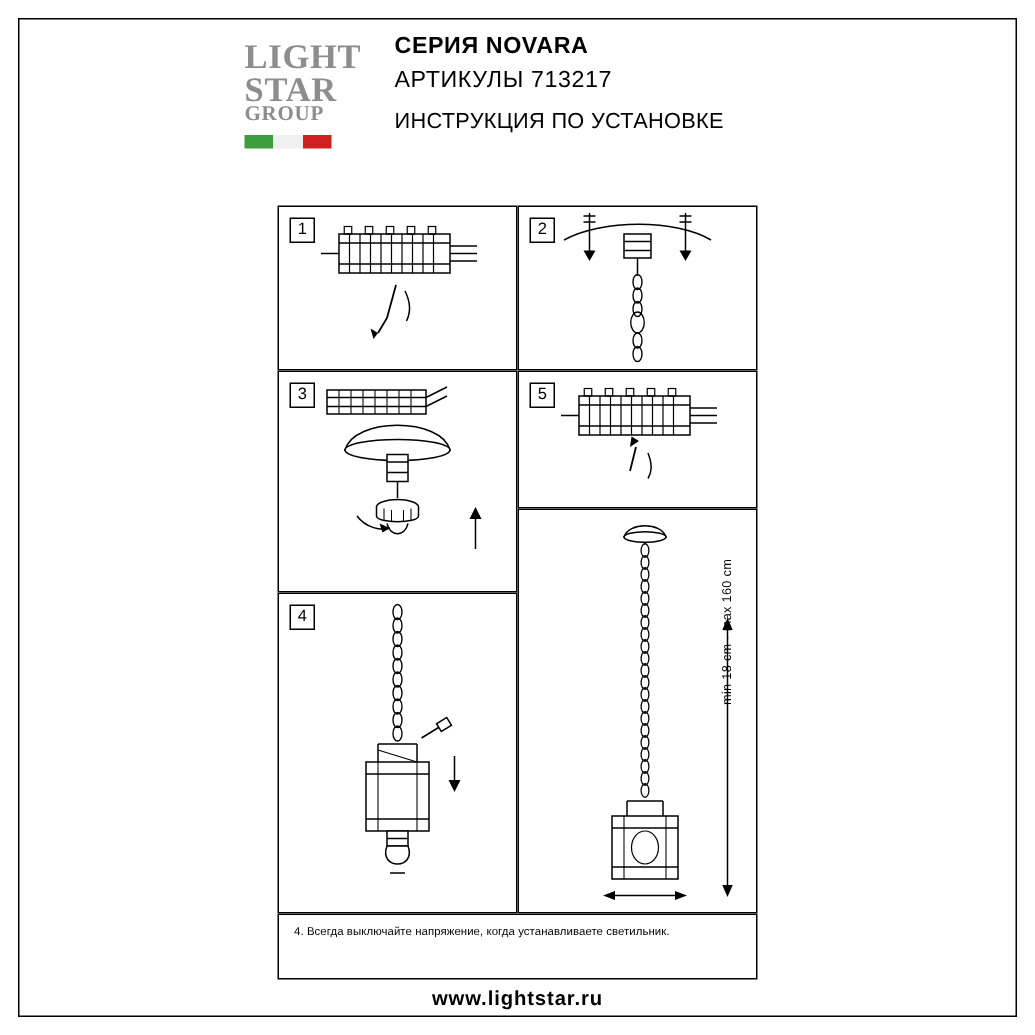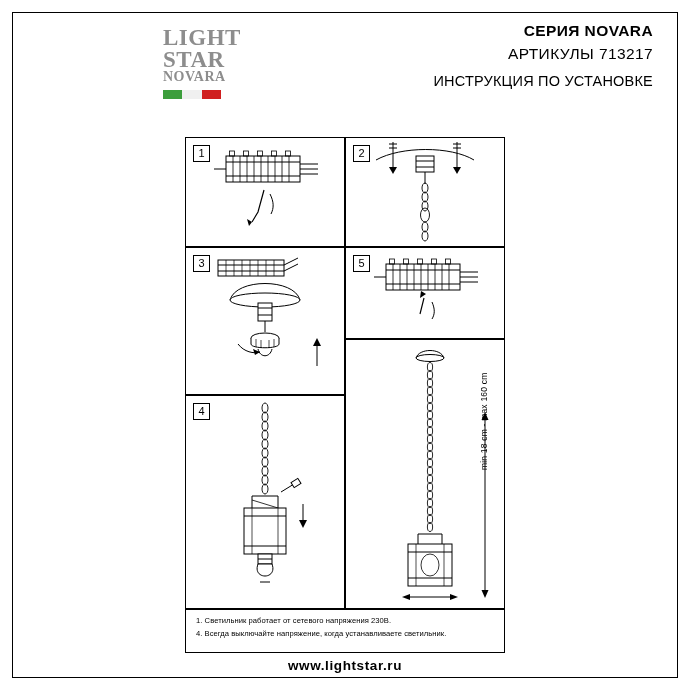--- a/index.html
+++ b/index.html
@@ -57,24 +57,24 @@
     height: 9px;
     display: flex;
   }
   .logo-flag i { display:block; height:100%; flex:1; }
   .flag-g { background:#3c9e3c; }
   .flag-w { background:#f0f0f0; }
   .flag-r { background:#d01f1f; }
 
   .header-text {
     position: absolute;
-    left: 253px;
+    left: 263px;
     top: 22px;
     width: 400px;
-    text-align: right;
+    text-align: left;
   }
   .h-series {
     font-size: 15.5px;
     font-weight: bold;
     letter-spacing: 0.4px;
     margin: 0 0 5px 0;
   }
   .h-art {
     font-size: 15.5px;
     font-weight: normal;
@@ -164,21 +164,21 @@
 </style>
 </head>
 <body>
 
 <div class="page">
   <div class="outer-frame"></div>
 
   <div class="logo">
     <div class="logo-text logo-l1">LIGHT</div>
     <div class="logo-text logo-l2">STAR</div>
-    <div class="logo-text logo-l3">NOVARA</div>
+    <div class="logo-text logo-l3">GROUP</div>
     <div class="logo-flag">
       <i class="flag-g"></i>
         <i class="flag-w"></i>
         <i class="flag-r"></i>
     </div>
   </div>
 
   <div class="header-text">
     <div class="h-series">СЕРИЯ NOVARA</div>
     <div class="h-art">АРТИКУЛЫ 713217</div>
@@ -446,18 +446,17 @@
         <path d="M112 257 l-8 -3 l0 6 z" fill="#000" stroke="none"></path>
       </g>
     </svg>
   </div>
 
   <div class="dim-vert">min 18 cm - max 160 cm</div>
   <div class="dim-horiz">ø 15 cm</div>
 
   <div class="panel pfoot"></div>
   <div class="notes">
-    <div>1. Светильник работает от сетевого напряжения 230В.</div>
     <div>4. Всегда выключайте напряжение, когда устанавливаете светильник.</div>
   </div>
 
   <div class="site">www.lightstar.ru</div>
 </div>
 
 </body></html>

